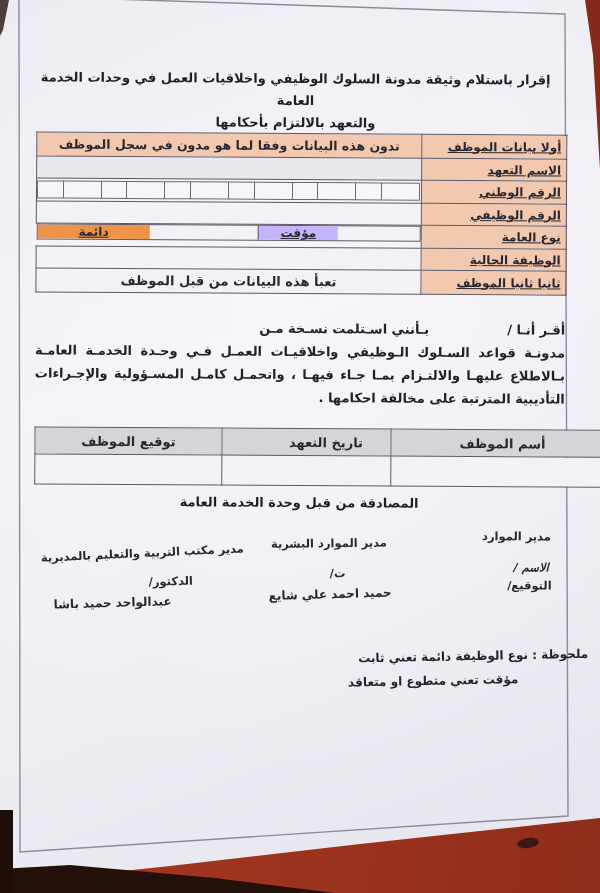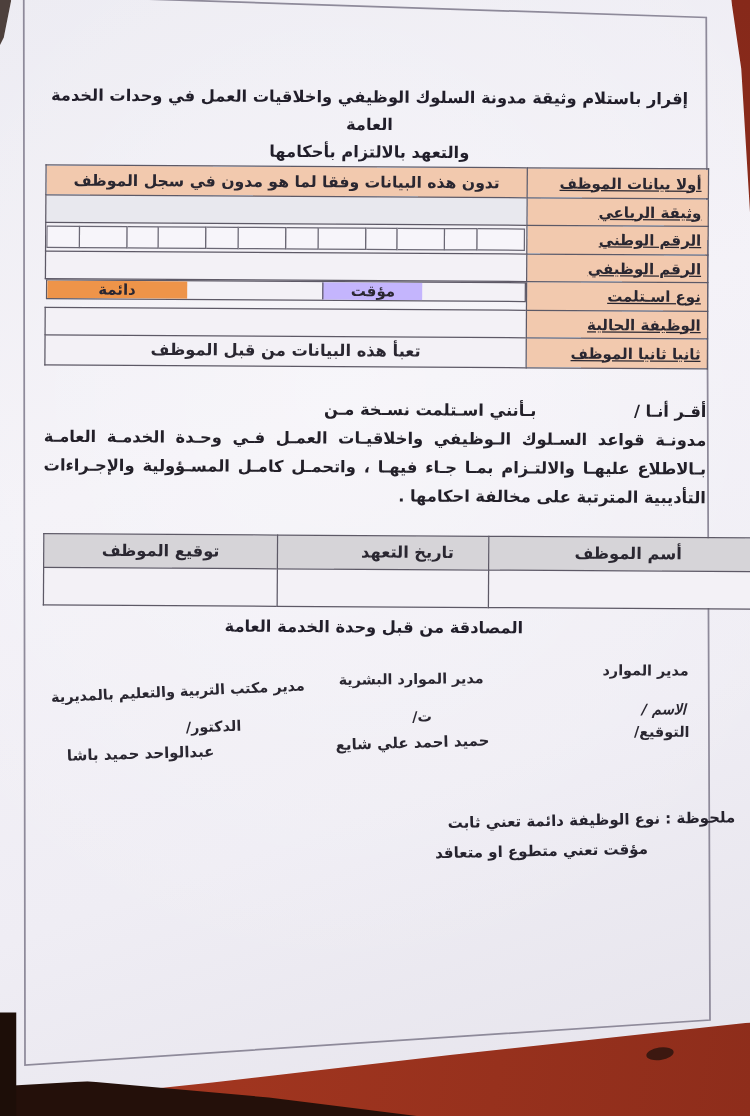--- a/index.html
+++ b/index.html
@@ -30,21 +30,21 @@
   .t1 .val{background:#f3f1f6;}
   .t1 .val-name{background:#e8e8ee;}
   .t1 .val-decl{background:#f3f1f6;text-align:center;font-size:13px;}
   .boxcell{padding:0 !important;}
   .digit-row{display:flex;height:18px;margin:2px 1px;}
   .digit-row span{border:1px solid #6b6875;background:#f7f5fa;margin-left:-1px;}
   .digit-row span:nth-child(odd){flex:1.5;}
   .digit-row span:nth-child(even){flex:1;}
   .jobtype{display:flex;direction:rtl;height:100%;padding:0 !important;}
   .jobtype>div{height:100%;display:flex;align-items:center;justify-content:center;
-    border-left:1px solid #5d5966;box-sizing:border-box;}
+    border-left:1px solid #5d5966;box-sizing:border-box;text-decoration:underline;}
   .jobtype>div:last-child{border-left:none;}
   .jt-blue{background:#c4b5fd;}
   .jt-orange{background:#ee9449;}
   .jt-box-blue{width:85px;background:#dce4ea;}
   .jt-temp{width:83px;}
   .jt-box-orange{width:112px;background:#ee9449;}
   .jt-perm{width:117px;}
   
   .para{position:absolute;left:35px;right:35px;top:317px;direction:rtl;
     font-weight:bold;font-size:13px;color:#232029;}
@@ -110,21 +110,21 @@
       <div>والتعهد بالالتزام  بأحكامها</div>
     </div>
 
     <table class="t1">
       <tbody>
           <tr style="height:24px">
         <td class="lbl">أولا بيانات الموظف</td>
         <td class="hdr">تدون هذه البيانات وفقا لما هو مدون في سجل الموظف</td>
       </tr>
       <tr style="height:22px">
-        <td class="lbl">وثيقة الرباعي</td>
+        <td class="lbl">الاسم التعهد</td>
         <td class="val val-name"></td>
       </tr>
       <tr style="height:22px">
         <td class="lbl">الرقم الوطني</td>
         <td class="val boxcell">
           <div class="digit-row">
             <span></span>
                 <span></span>
                 <span></span>
                 <span></span>
@@ -137,21 +137,21 @@
                 <span></span>
                 <span></span>
           </div>
         </td>
       </tr>
       <tr style="height:22px">
         <td class="lbl">الرقم الوظيفي</td>
         <td class="val"></td>
       </tr>
       <tr style="height:23px">
-        <td class="lbl">نوع اسـتلمت</td>
+        <td class="lbl">نوع العامة</td>
         <td class="val jobtype">
           <div class="jt-box-blue"></div>
           <div class="jt-blue jt-temp">مؤقت</div>
           <div class="jt-box-orange"></div>
           <div class="jt-orange jt-perm">دائمة</div>
         </td>
       </tr>
       <tr style="height:22px">
         <td class="lbl">الوظيفة الحالية</td>
         <td class="val"></td>

